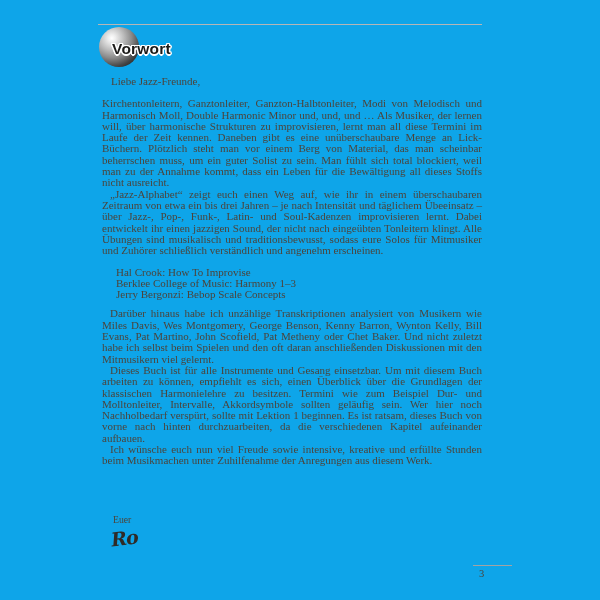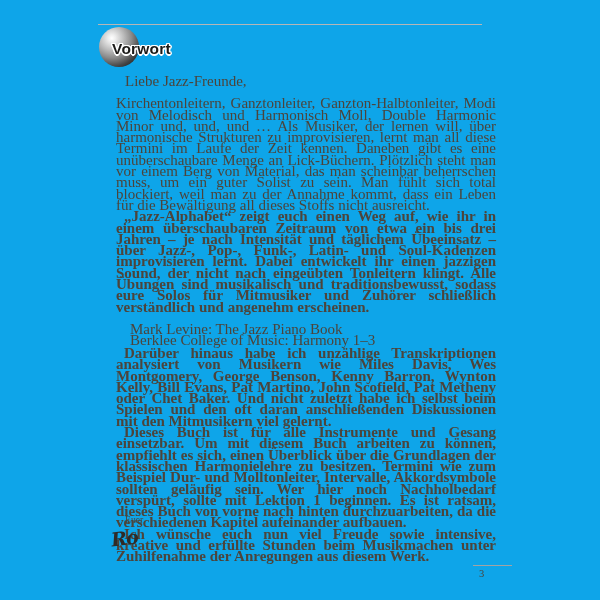--- a/index.html
+++ b/index.html
@@ -32,43 +32,42 @@
     font-weight: 700;
     font-size: 15.5px;
     letter-spacing: 0.2px;
     color: #1c1b19;
     text-shadow:
       -1px -1px 0 #fff, 1px -1px 0 #fff, -1px 1px 0 #fff, 1px 1px 0 #fff,
       -1.5px 0 0 #fff, 1.5px 0 0 #fff, 0 -1.5px 0 #fff, 0 1.5px 0 #fff;
   }
   .body-flow {
     position: absolute;
-    left: 116px; top: 76px;
+    left: 102px; top: 76px;
     width: 380px;
-    font-size: 15px;
+    font-size: 11px;
     line-height: 11.3px;
     color: #4c443b;
     text-align: justify;
     hyphens: auto;
     -webkit-hyphens: auto;
   }
   .body-flow p { margin: 0; }
   p.salutation { margin-bottom: 11px; text-indent: 9px; text-align: left; }
-  p.indent { text-indent: 8px; font-weight: bold; }
+  p.indent { text-indent: 8px; }
   p.sources-intro { margin-top: 10px; text-indent: 8px; text-align: left; }
   .sources-list { margin: 11px 0 0 14px; }
   .sources-list .source-line { line-height: 11px; text-align: left; }
-  p.after-list { margin-top: 2px; }
+  p.after-list { margin-top: 8px; }
   .emph { }
   .closing-block {
     position: absolute;
     left: 113px; top: 514px;
     font-size: 9.7px;
     color: #4c443b;
-    margin-left: 12px;
   }
   .signature {
     position: absolute;
     left: 111px; top: 527px;
     font-family: "DejaVu Serif", serif;
     font-style: italic;
     font-weight: 700;
     font-size: 19px;
     letter-spacing: -1px;
     color: #2f2b27;
@@ -100,22 +99,23 @@
 
   <div class="body-flow">
     <p class="salutation">Liebe Jazz-Freunde,</p>
 
     <p><span>Kirchentonleitern, Ganztonleiter, Ganzton-Halbtonleiter, Modi von Melodisch und Harmonisch Moll, Double Harmonic Minor und, und, und … Als Musiker, der lernen will, über harmonische Strukturen zu improvisieren, lernt man all diese Termini im Laufe der Zeit kennen. Daneben gibt es eine unüberschaubare Menge an Lick-Büchern. Plötzlich steht man vor einem Berg von Material, das man scheinbar beherrschen muss, um ein guter Solist zu sein. Man fühlt sich total blockiert, weil man zu der Annahme kommt, dass </span><span class="emph">ein</span><span> Leben für die Bewältigung all dieses Stoffs nicht ausreicht.</span></p>
 
     <p class="indent">„Jazz-Alphabet“ zeigt euch einen Weg auf, wie ihr in einem überschaubaren Zeitraum von etwa ein bis drei Jahren – je nach Intensität und täglichem Übeeinsatz – über Jazz-, Pop-, Funk-, Latin- und Soul-Kadenzen improvisieren lernt. Dabei entwickelt ihr einen jazzigen Sound, der nicht nach eingeübten Tonleitern klingt. Alle Übungen sind musikalisch und traditionsbewusst, sodass eure Solos für Mitmusiker und Zuhörer schließlich verständlich und angenehm erscheinen.</p>
 
 
     <div class="sources-list">
-      <div class="source-line">Mark Levine: The Jazz Piano Book</div>
+      <div class="source-line">Hal Crook: How To Improvise</div>
       <div class="source-line">Berklee College of Music: Harmony 1–3</div>
+      <div class="source-line">Jerry Bergonzi: Bebop Scale Concepts</div>
     </div>
 
     <p class="indent after-list">Darüber hinaus habe ich unzählige Transkriptionen analysiert von Musikern wie Miles Davis, Wes Montgomery, George Benson, Kenny Barron, Wynton Kelly, Bill Evans, Pat Martino, John Scofield, Pat Metheny oder Chet Baker. Und nicht zuletzt habe ich selbst beim Spielen und den oft daran anschließenden Diskussionen mit den Mitmusikern viel gelernt.</p>
 
     <p class="indent">Dieses Buch ist für alle Instrumente und Gesang einsetzbar. Um mit diesem Buch arbeiten zu können, empfiehlt es sich, einen Überblick über die Grundlagen der klassischen Harmonielehre zu besitzen. Termini wie zum Beispiel Dur- und Molltonleiter, Intervalle, Akkordsymbole sollten geläufig sein. Wer hier noch Nachholbedarf verspürt, sollte mit Lektion 1 beginnen. Es ist ratsam, dieses Buch von vorne nach hinten durchzuarbeiten, da die verschiedenen Kapitel aufeinander aufbauen.</p>
 
     <p class="indent">Ich wünsche euch nun viel Freude sowie intensive, kreative und erfüllte Stunden beim Musikmachen unter Zuhilfenahme der Anregungen aus diesem Werk.</p>
   </div>
 
   <div class="closing-block">Euer</div>

